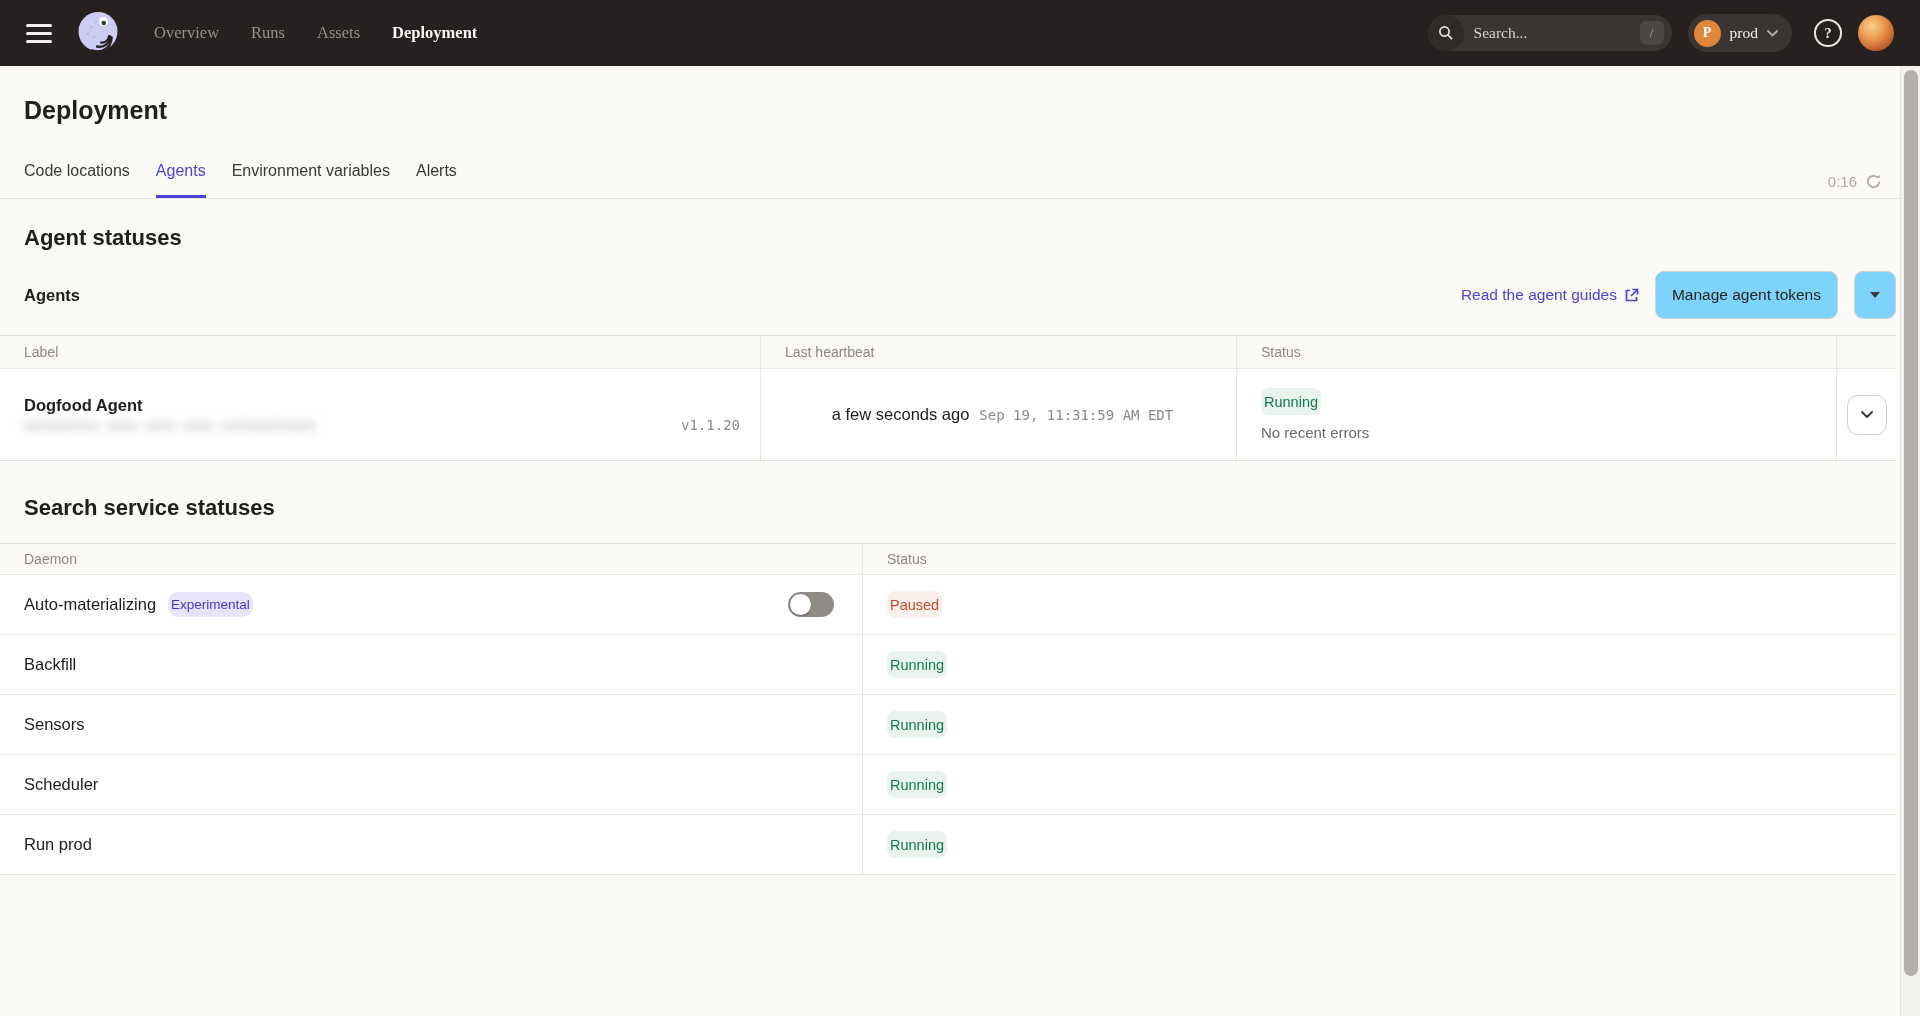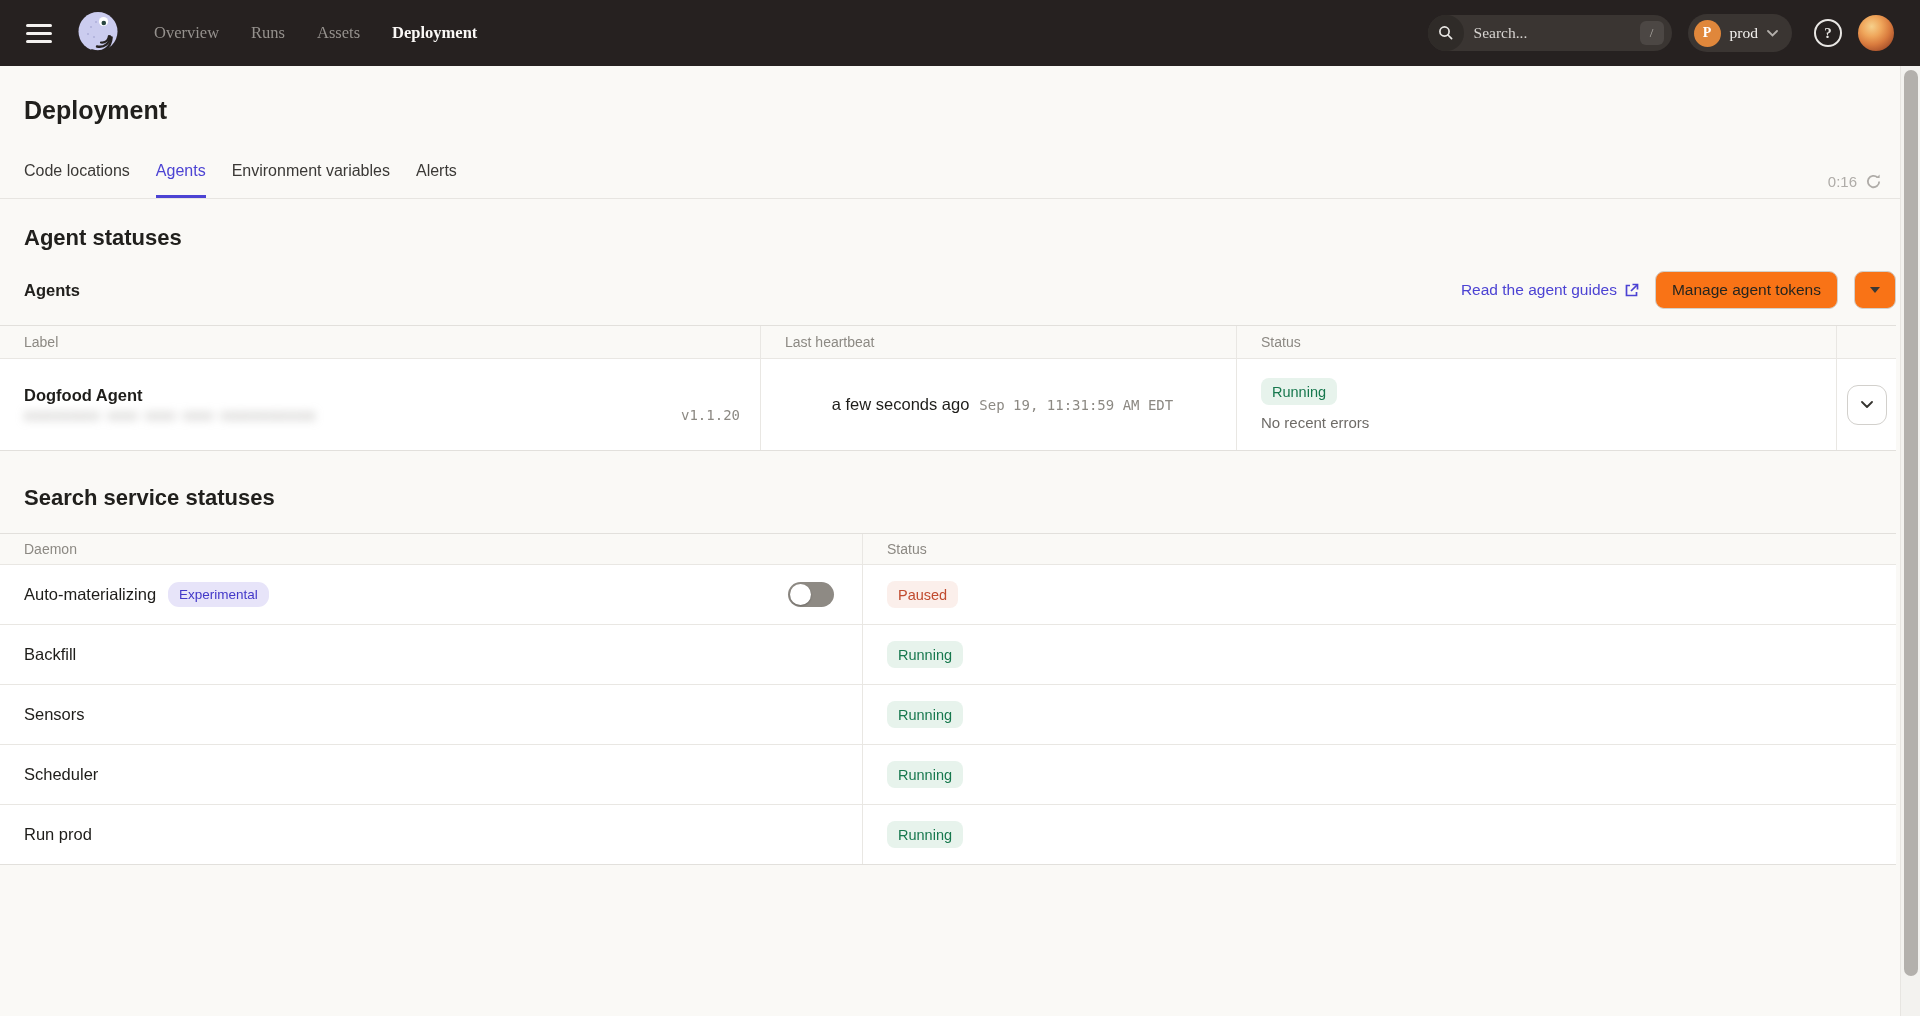--- a/index.html
+++ b/index.html
@@ -35,21 +35,21 @@
   .tab { font-size:16px; font-weight:500; color:#3B3936; display:flex; align-items:center; padding-bottom:4px; border-bottom:3px solid transparent; cursor:pointer; }
   .tab.active { color:#4C43D3; border-bottom-color:#4C43D3; }
   .refresh-area { margin-left:auto; display:flex; align-items:center; gap:8px; color:#AFACA8; font-size:15px; padding-right:14px; padding-bottom:8px; }
 
   
   .section-heading { font-size:22px; font-weight:700; color:#21201D; padding:26px 24px 0; }
   .agents-bar { display:flex; align-items:center; padding:20px 24px 16px; }
   .sub-heading { font-size:16.5px; font-weight:700; color:#21201D; }
   .agents-bar-right { margin-left:auto; display:flex; align-items:center; gap:16px; }
   .guide-link { color:#4C43D3; font-size:15.5px; display:flex; align-items:center; gap:7px; cursor:pointer; }
-  .btn { background:#f97316; border:1px solid #D2D0CC; border-radius:9px; height:38px; display:flex; align-items:center; justify-content:center; font-size:15.5px; color:#26251F; cursor:pointer; padding:0 16px; }
+  .btn { background:#7dd3fc; border:1px solid #D2D0CC; border-radius:9px; height:48px; display:flex; align-items:center; justify-content:center; font-size:15.5px; color:#26251F; cursor:pointer; padding:0 16px; }
   .caret-btn { width:42px; padding:0; }
 
   
   .tbl { width:1896px; border-top:1px solid #E2E0DC; border-bottom:1px solid #E2E0DC; }
   .tbl-head { display:grid; background:#FAF9F6; color:#8C8983; font-size:14px; }
   .tbl-row { display:grid; background:#FFFFFF; border-top:1px solid #E9E7E3; }
   .agents-grid { grid-template-columns:760px 476px 600px 60px; }
   .cloud-grid { grid-template-columns:862px 1034px; }
   .cell { padding:8px 16px 8px 24px; display:flex; align-items:center; }
   .tbl-head .cell { height:32px; }
@@ -62,21 +62,21 @@
   .blurred-id { filter:blur(5px); color:#8F8C88; font-size:14px; letter-spacing:1px; user-select:none; }
   .agent-version { color:#8C8983; font-size:14px; }
   .agent-hbcell { flex-direction:row; align-items:center; justify-content:center; gap:10px; }
   .hb-relative { font-size:16.5px; color:#1E1D1A; }
   .hb-timestamp { font-size:14px; color:#8C8983; }
   .agent-statuscell { flex-direction:column; align-items:flex-start; justify-content:center; gap:9px; }
   .muted-note { font-size:15px; color:#6E6B67; }
   .row-expand-cell { justify-content:center; padding:0; }
   .expand-btn { width:40px; height:40px; background:#FFFFFF; border:1px solid #D2D0CC; border-radius:11px; display:flex; align-items:center; justify-content:center; cursor:pointer; }
 
-  .badge { display:inline-flex; align-items:center; height:27px; padding:0 11px; border-radius:8px; font-size:14.5px; }
+  .badge { display:inline-flex; align-items:center; height:27px; padding:0 3px; border-radius:8px; font-size:14.5px; }
   .badge-running { background:#E7F3EC; color:#17784E; }
   .badge-paused { background:#FBEFEB; color:#C14B2F; }
   .badge-exp { background:#E7E4F9; color:#4238C8; font-size:13.5px; height:25px; border-radius:11px; }
 
   .cloud-row { height:60px; }
   .daemon-name { font-size:16.5px; color:#1E1D1A; }
   .daemon-cell { gap:12px; }
   .toggle { margin-left:auto; margin-right:12px; width:46px; height:25px; border-radius:13px; background:#8E8A84; position:relative; cursor:pointer; flex:none; }
   .toggle .knob { position:absolute; left:2px; top:2px; width:21px; height:21px; border-radius:50%; background:#FFFFFF; box-shadow:0 1px 2px rgba(0,0,0,.25); }
 

